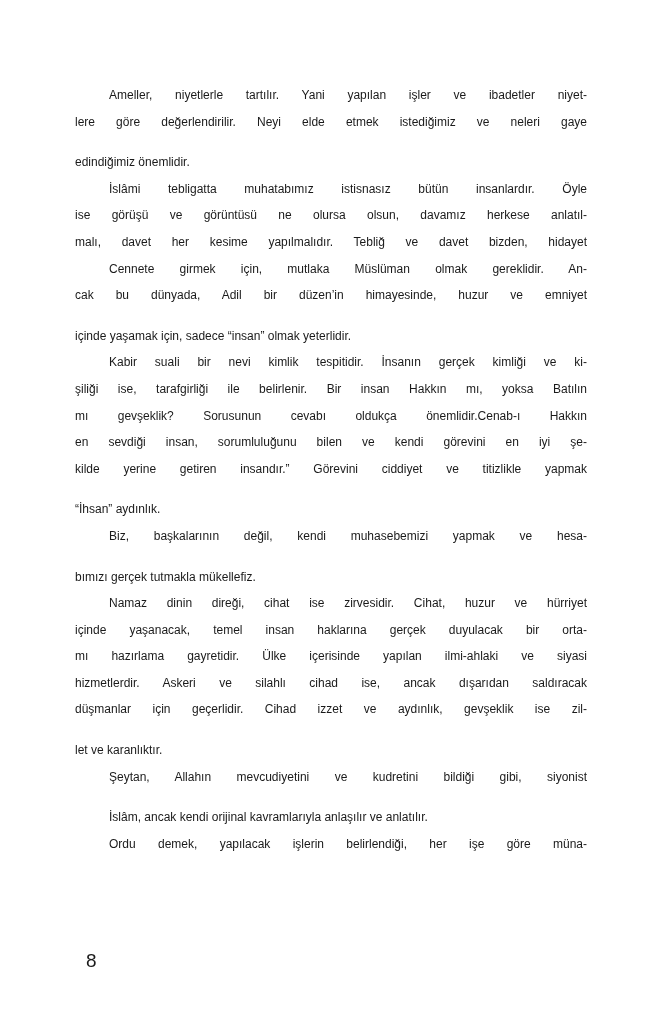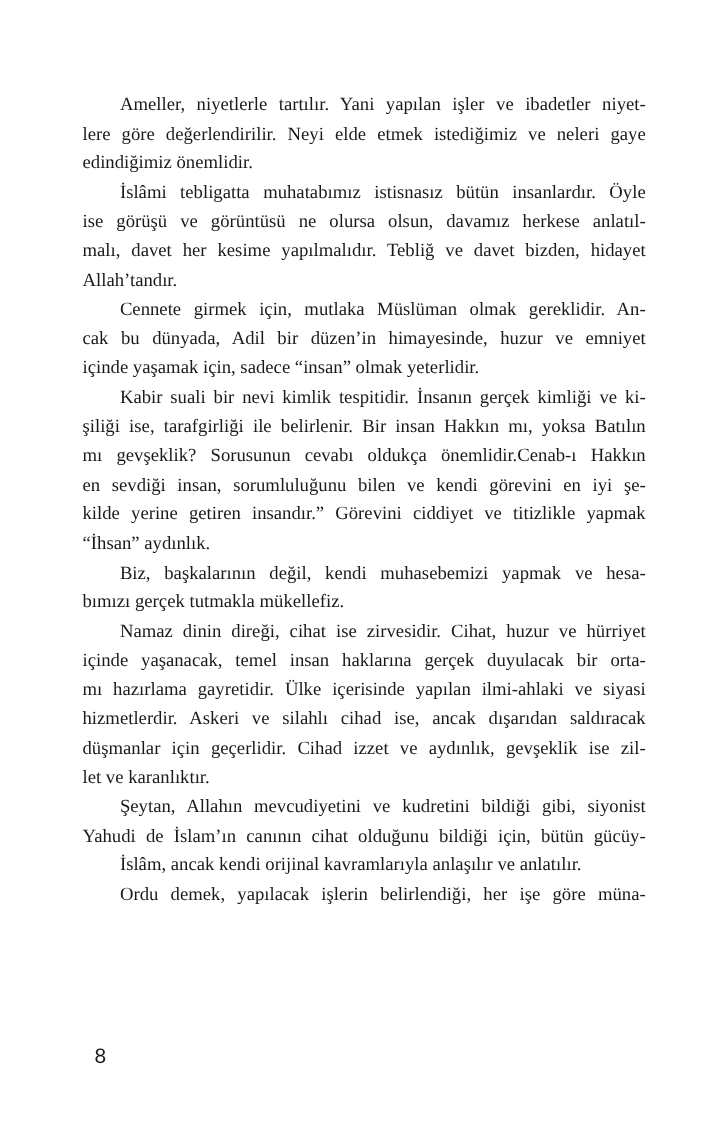--- a/index.html
+++ b/index.html
@@ -1,48 +1,47 @@
 <!DOCTYPE html>
 <html><head>
 <meta charset="utf-8">
 <style>
   html, body { margin:0; padding:0; background:#ffffff; }
   body { width:658px; height:1024px; position:relative; overflow:hidden; }
   .page { position:absolute; left:75px; top:82px; width:512px; }
   .line {
-    font-family: Liberation Serif, serif;
-    font-size: 17px;
+    font-family: Liberation Sans, sans-serif;
+    font-size: 12px;
     color:#1a1a1a;
     height:26.6px; line-height:26.6px;
     white-space:nowrap;
     text-align:justify;
     text-align-last:justify;
   }
   .line.indent { padding-left:34px; }
-  .line.last { text-align-last:left; }
+  .line.last { text-align-last:left;margin-top:14px; }
   .pagenum {
     position:absolute; left:86px; top:950px;
     font-family: "Liberation Sans", sans-serif;
     font-size:19px; color:#1a1a1a;
   }
 </style>
 </head>
 <body>
 
 <div class="page" id="page-body">
     <div>
       <div class="line indent">Ameller, niyetlerle tartılır. Yani yapılan işler ve ibadetler niyet-</div>
       <div class="line">lere göre değerlendirilir. Neyi elde etmek istediğimiz ve neleri gaye</div>
       <div class="line last">edindiğimiz önemlidir.</div>
     </div>
     <div>
       <div class="line indent">İslâmi tebligatta muhatabımız istisnasız bütün insanlardır. Öyle</div>
       <div class="line">ise görüşü ve görüntüsü ne olursa olsun, davamız herkese anlatıl-</div>
       <div class="line">malı, davet her kesime yapılmalıdır. Tebliğ ve davet bizden, hidayet</div>
-      <div class="line last">Allah’tandır.</div>
     </div>
     <div>
       <div class="line indent">Cennete girmek için, mutlaka Müslüman olmak gereklidir. An-</div>
       <div class="line">cak bu dünyada, Adil bir düzen’in himayesinde, huzur ve emniyet</div>
       <div class="line last">içinde yaşamak için, sadece “insan” olmak yeterlidir.</div>
     </div>
     <div>
       <div class="line indent">Kabir suali bir nevi kimlik tespitidir. İnsanın gerçek kimliği ve ki-</div>
       <div class="line">şiliği ise, tarafgirliği ile belirlenir. Bir insan Hakkın mı, yoksa Batılın</div>
       <div class="line">mı gevşeklik? Sorusunun cevabı oldukça önemlidir.Cenab-ı Hakkın</div>
@@ -57,21 +56,20 @@
     <div>
       <div class="line indent">Namaz dinin direği, cihat ise zirvesidir. Cihat, huzur ve hürriyet</div>
       <div class="line">içinde yaşanacak, temel insan haklarına gerçek duyulacak bir orta-</div>
       <div class="line">mı hazırlama gayretidir. Ülke içerisinde yapılan ilmi-ahlaki ve siyasi</div>
       <div class="line">hizmetlerdir. Askeri ve silahlı cihad ise, ancak dışarıdan saldıracak</div>
       <div class="line">düşmanlar için geçerlidir. Cihad izzet ve aydınlık, gevşeklik ise zil-</div>
       <div class="line last">let ve karanlıktır.</div>
     </div>
     <div>
       <div class="line indent">Şeytan, Allahın mevcudiyetini ve kudretini bildiği gibi, siyonist</div>
-      <div class="line">Yahudi de İslam’ın canının cihat olduğunu bildiği için, bütün gücüy-</div>
     </div>
     <div>
       <div class="line indent last">İslâm, ancak kendi orijinal kavramlarıyla anlaşılır ve anlatılır.</div>
     </div>
     <div>
       <div class="line indent">Ordu demek, yapılacak işlerin belirlendiği, her işe göre müna-</div>
     </div>
   </div>
 <div class="pagenum">8</div>
 

